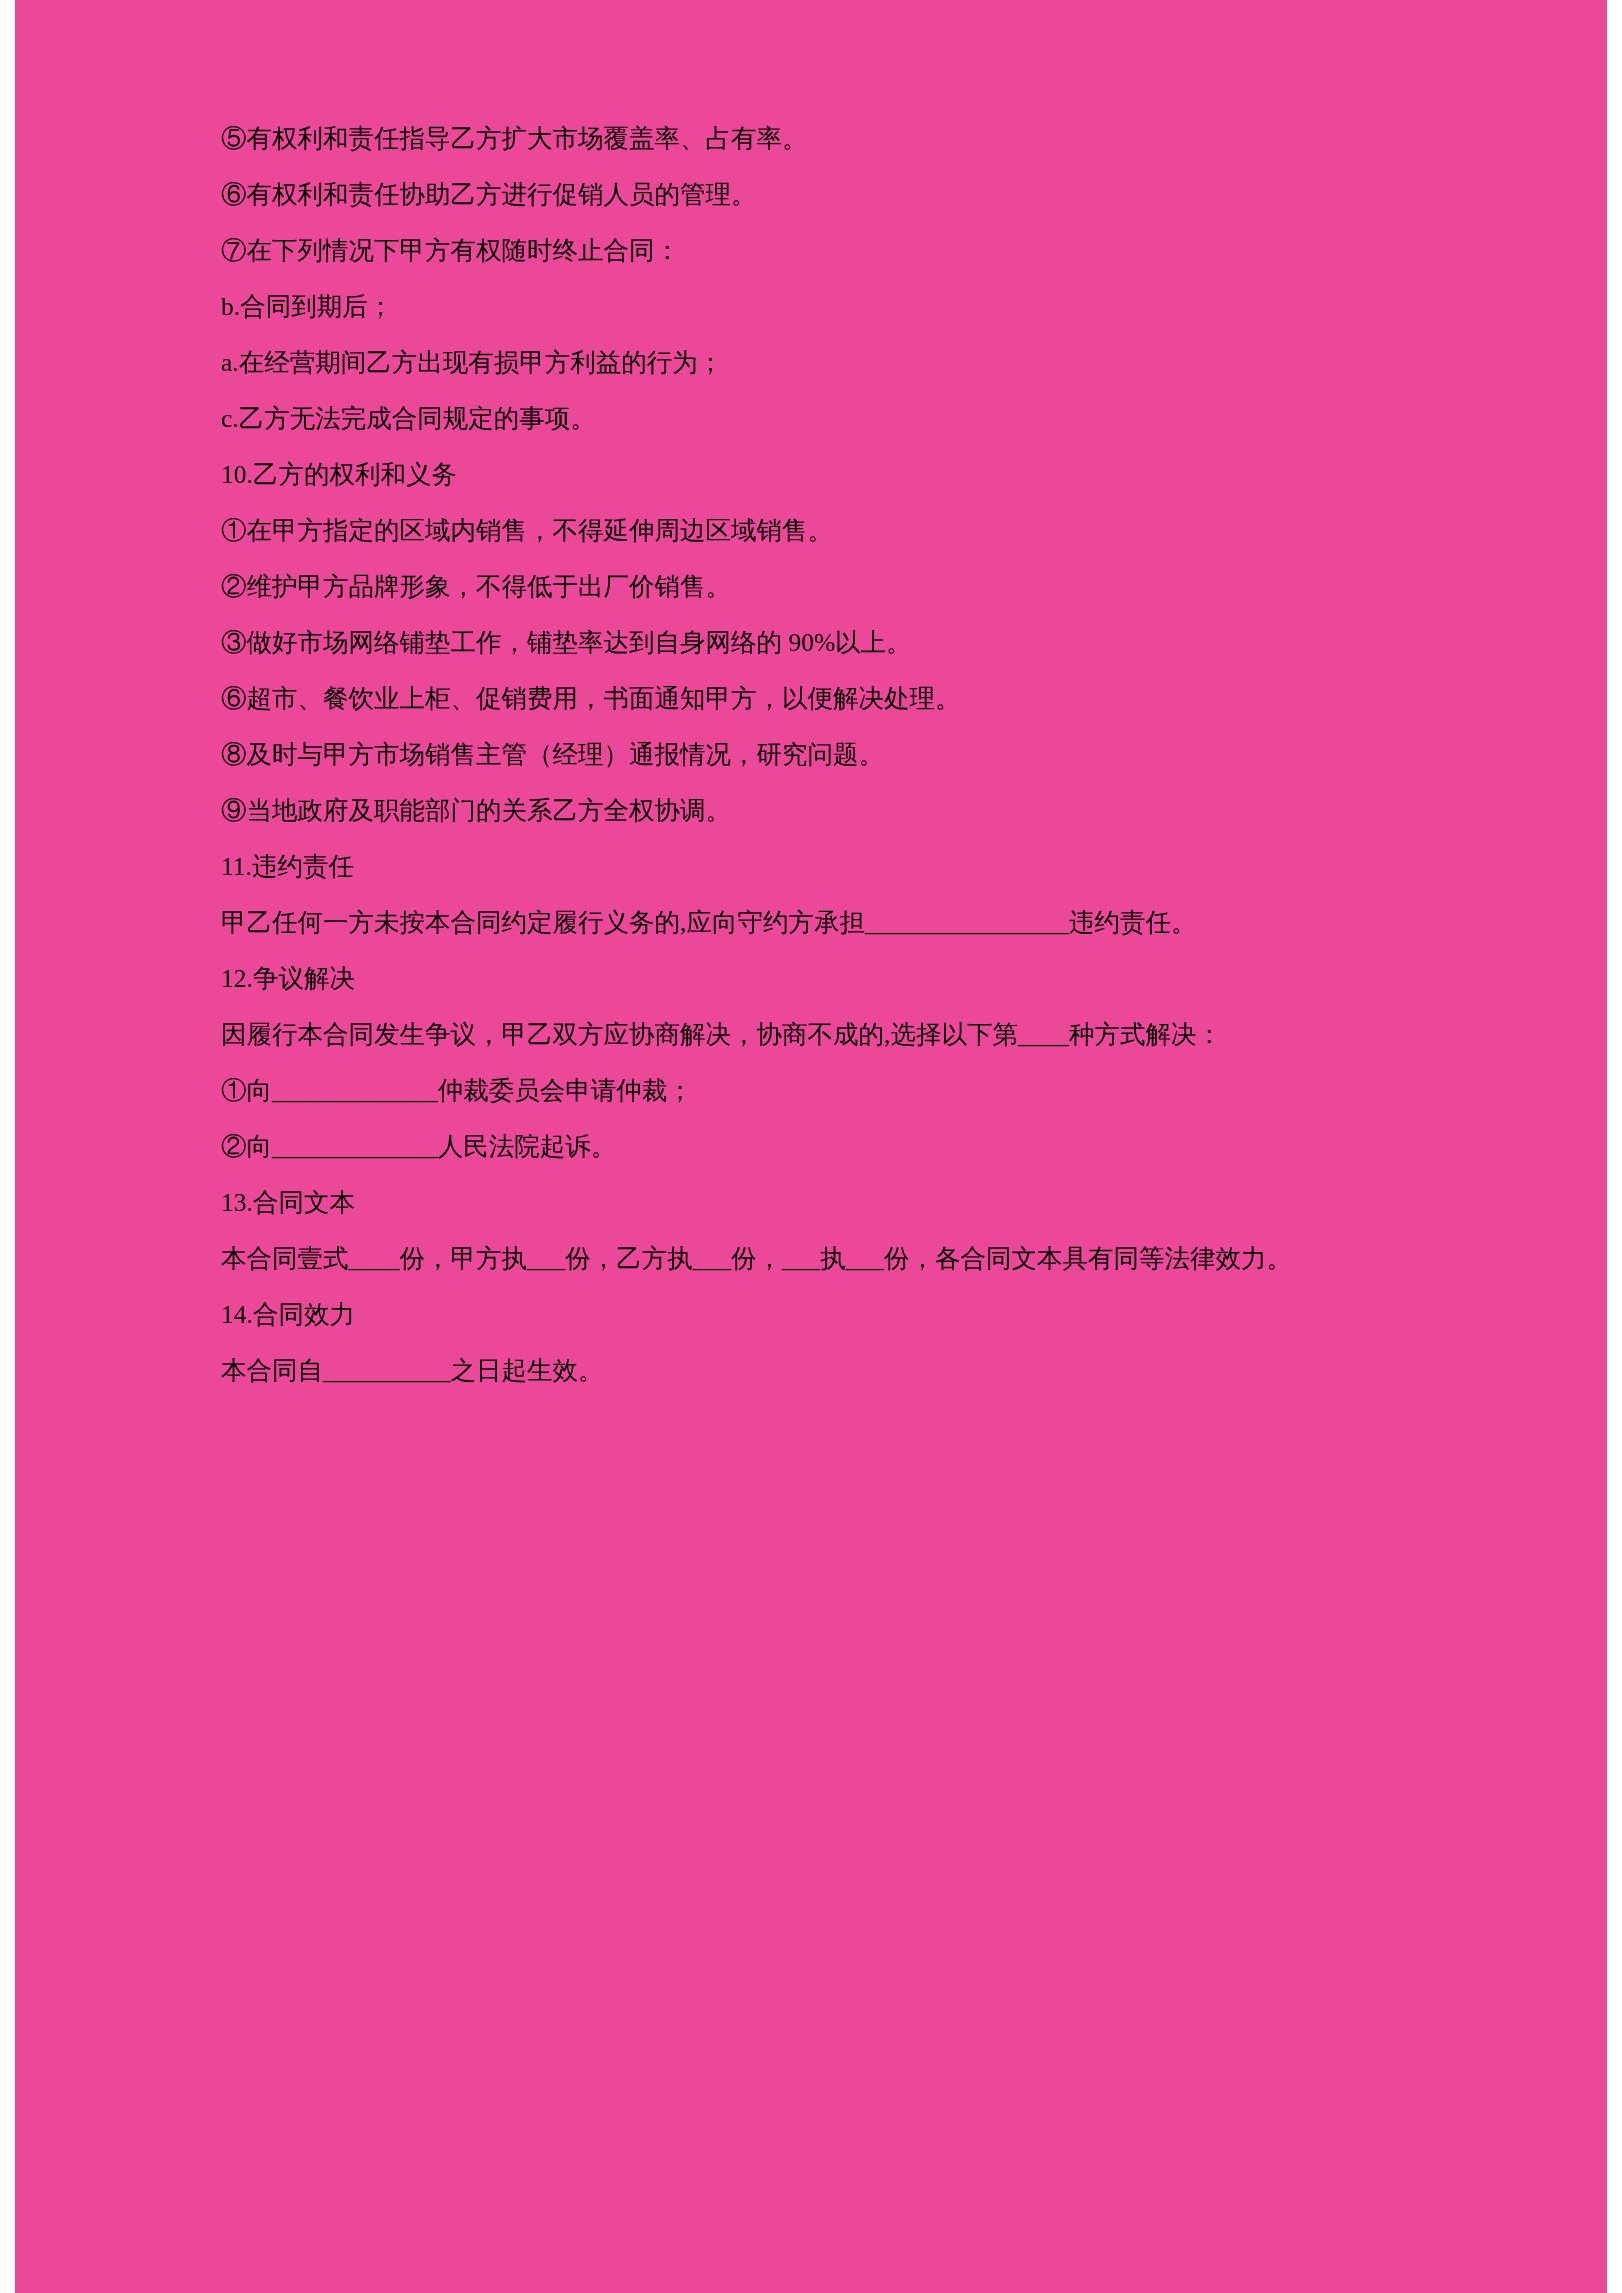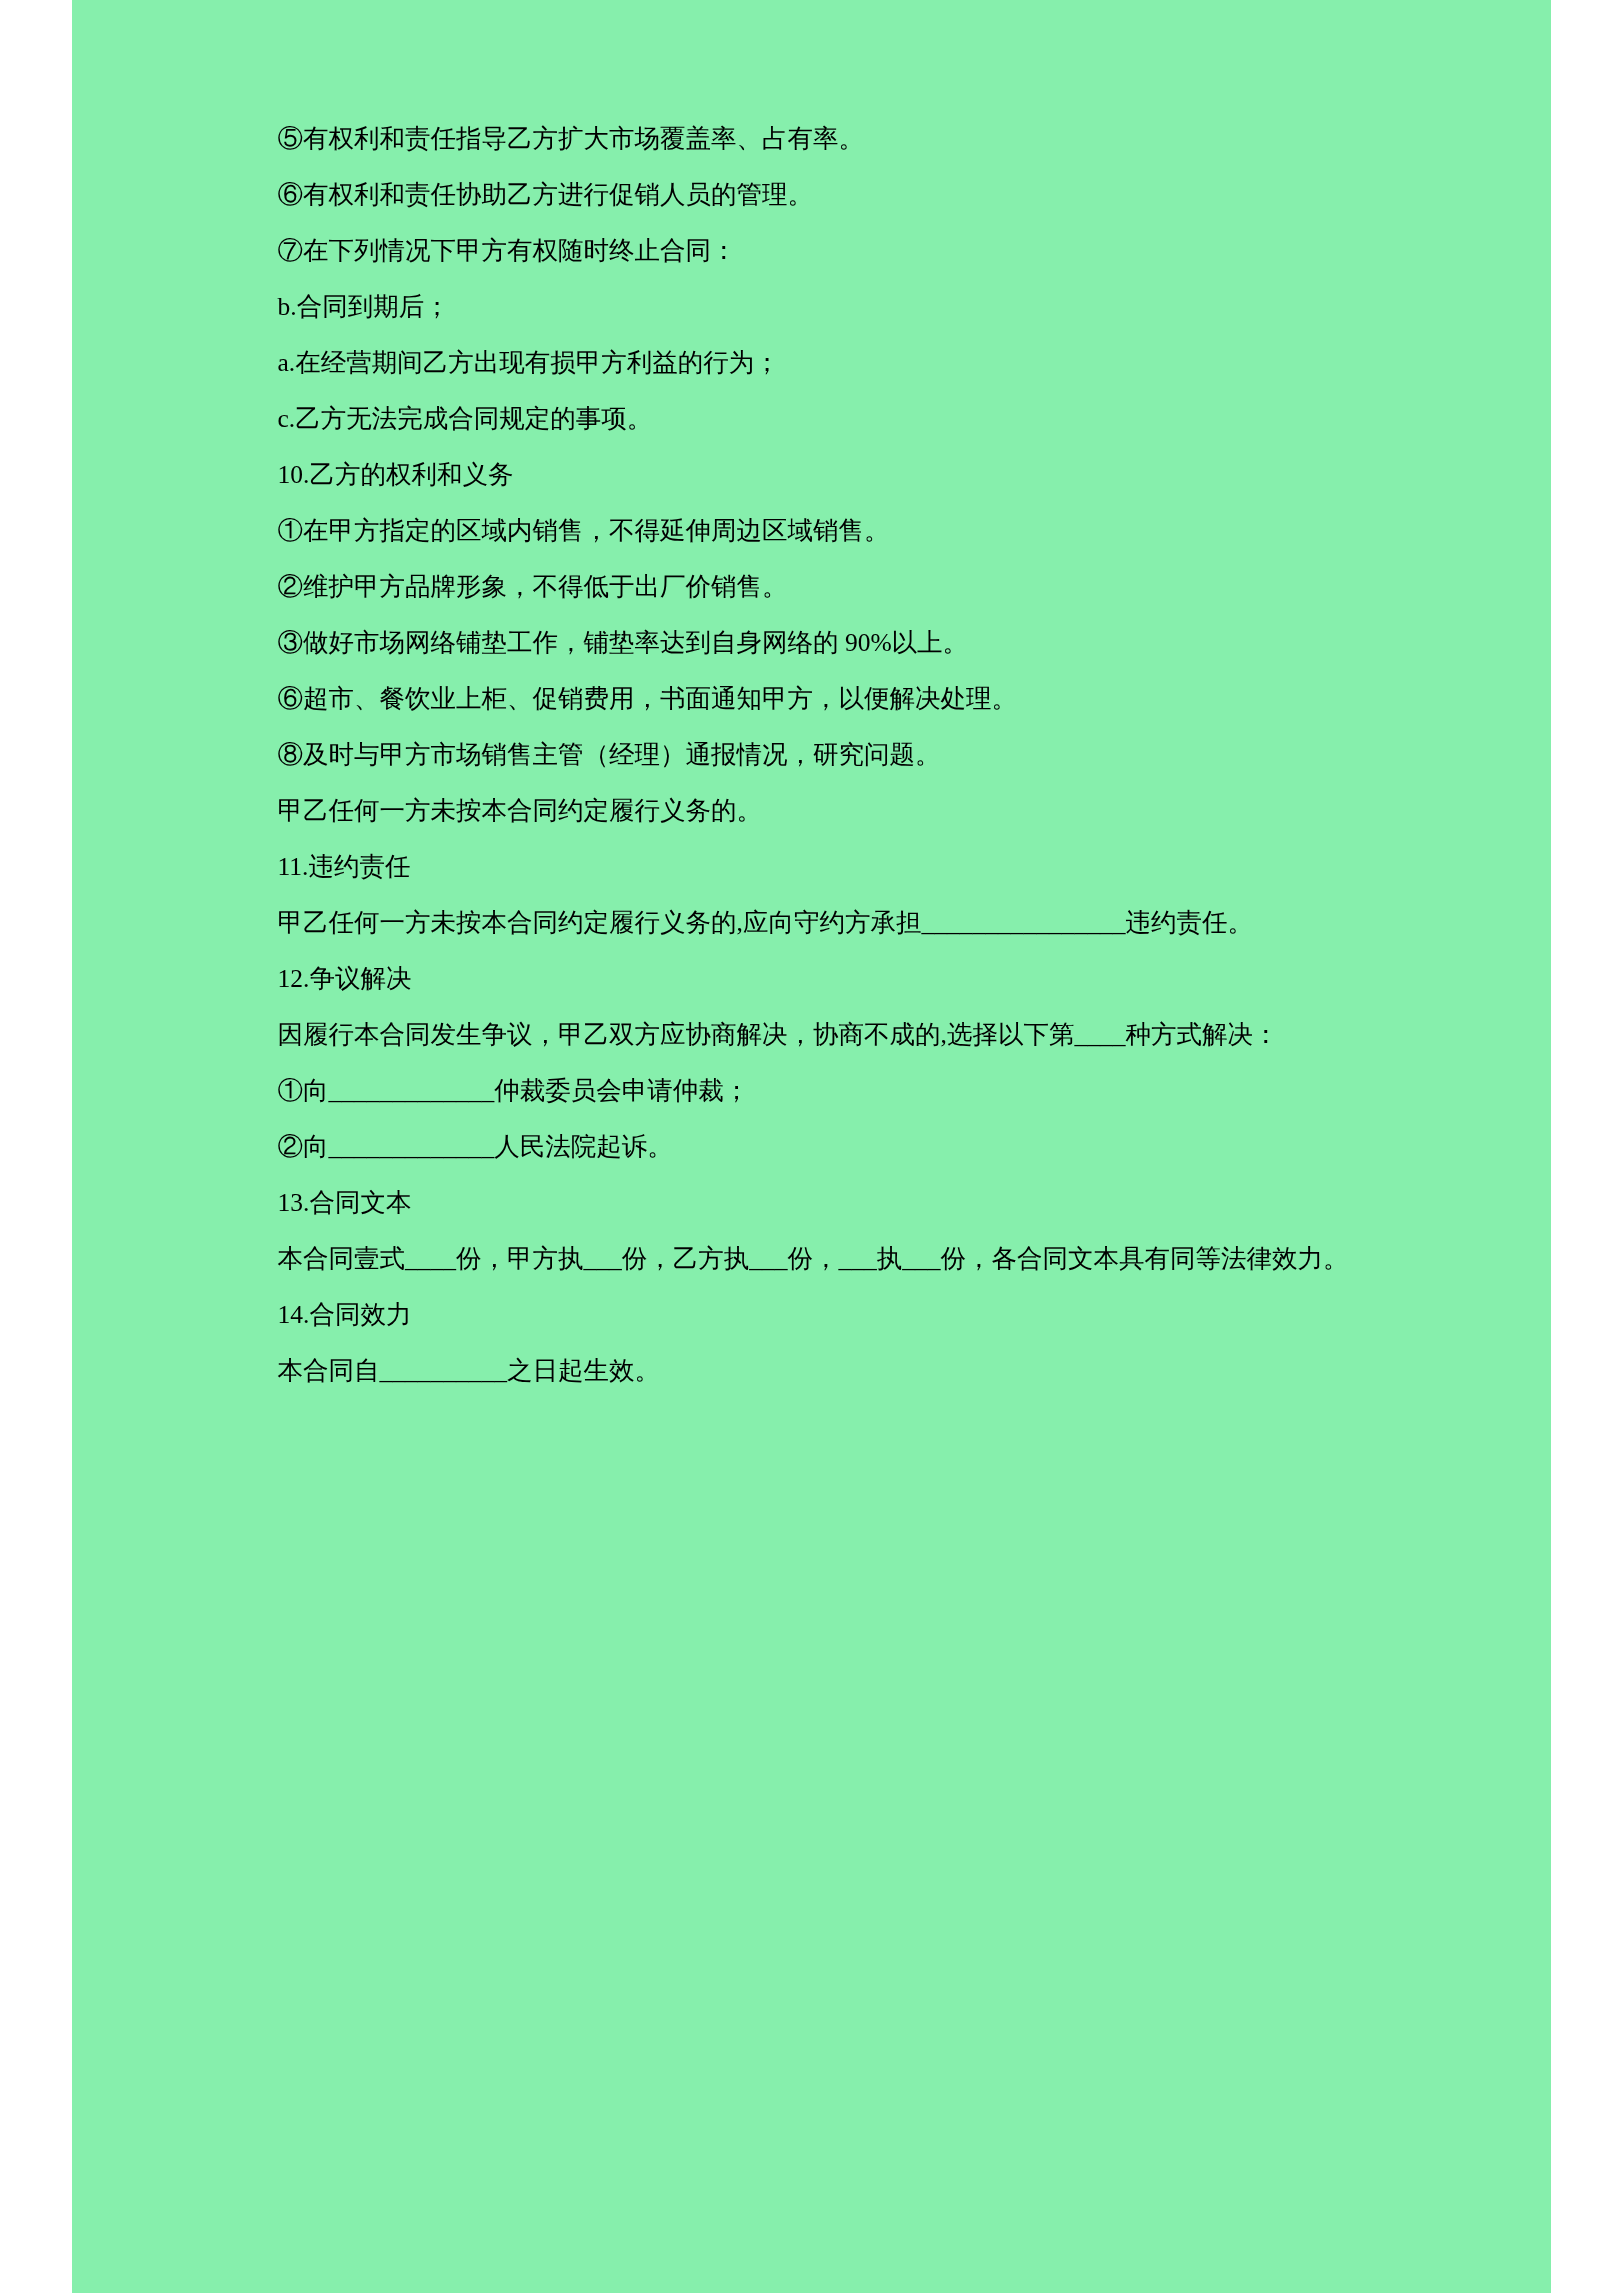--- a/index.html
+++ b/index.html
@@ -3,24 +3,24 @@
 <meta charset="utf-8">
 <style>
   html, body {
     margin: 0;
     padding: 0;
     background: #ffffff;
   }
   .page {
     position: relative;
     box-sizing: border-box;
-    width: 1479px;
+    width: 1592px;
     height: 2294px;
     margin: 0 auto;
-    background: #86efac;
+    background: #ec4899;
     color: #000000;
     padding: 111px 155px 15px 155px;
     font-family: "Liberation Serif", "DejaVu Serif", serif;
     font-size: 25.5px;
     line-height: 56px;
   }
   .page p {
     margin: 0;
     padding: 0;
     text-indent: 2em;
@@ -38,21 +38,21 @@
   <p>⑦在下列情况下甲方有权随时终止合同：</p>
   <p>b.合同到期后；</p>
   <p>a.在经营期间乙方出现有损甲方利益的行为；</p>
   <p>c.乙方无法完成合同规定的事项。</p>
   <p>10.乙方的权利和义务</p>
   <p>①在甲方指定的区域内销售，不得延伸周边区域销售。</p>
   <p>②维护甲方品牌形象，不得低于出厂价销售。</p>
   <p>③做好市场网络铺垫工作，铺垫率达到自身网络的 90%以上。</p>
   <p>⑥超市、餐饮业上柜、促销费用，书面通知甲方，以便解决处理。</p>
   <p>⑧及时与甲方市场销售主管（经理）通报情况，研究问题。</p>
-  <p>甲乙任何一方未按本合同约定履行义务的。</p>
+  <p>⑨当地政府及职能部门的关系乙方全权协调。</p>
   <p>11.违约责任</p>
   <p>甲乙任何一方未按本合同约定履行义务的,应向守约方承担________________违约责任。</p>
   <p>12.争议解决</p>
   <p>因履行本合同发生争议，甲乙双方应协商解决，协商不成的,选择以下第____种方式解决：</p>
   <p>①向_____________仲裁委员会申请仲裁；</p>
   <p>②向_____________人民法院起诉。</p>
   <p>13.合同文本</p>
   <p>本合同壹式____份，甲方执___份，乙方执___份，___执___份，各合同文本具有同等法律效力。</p>
   <p>14.合同效力</p>
   <p>本合同自__________之日起生效。</p>

